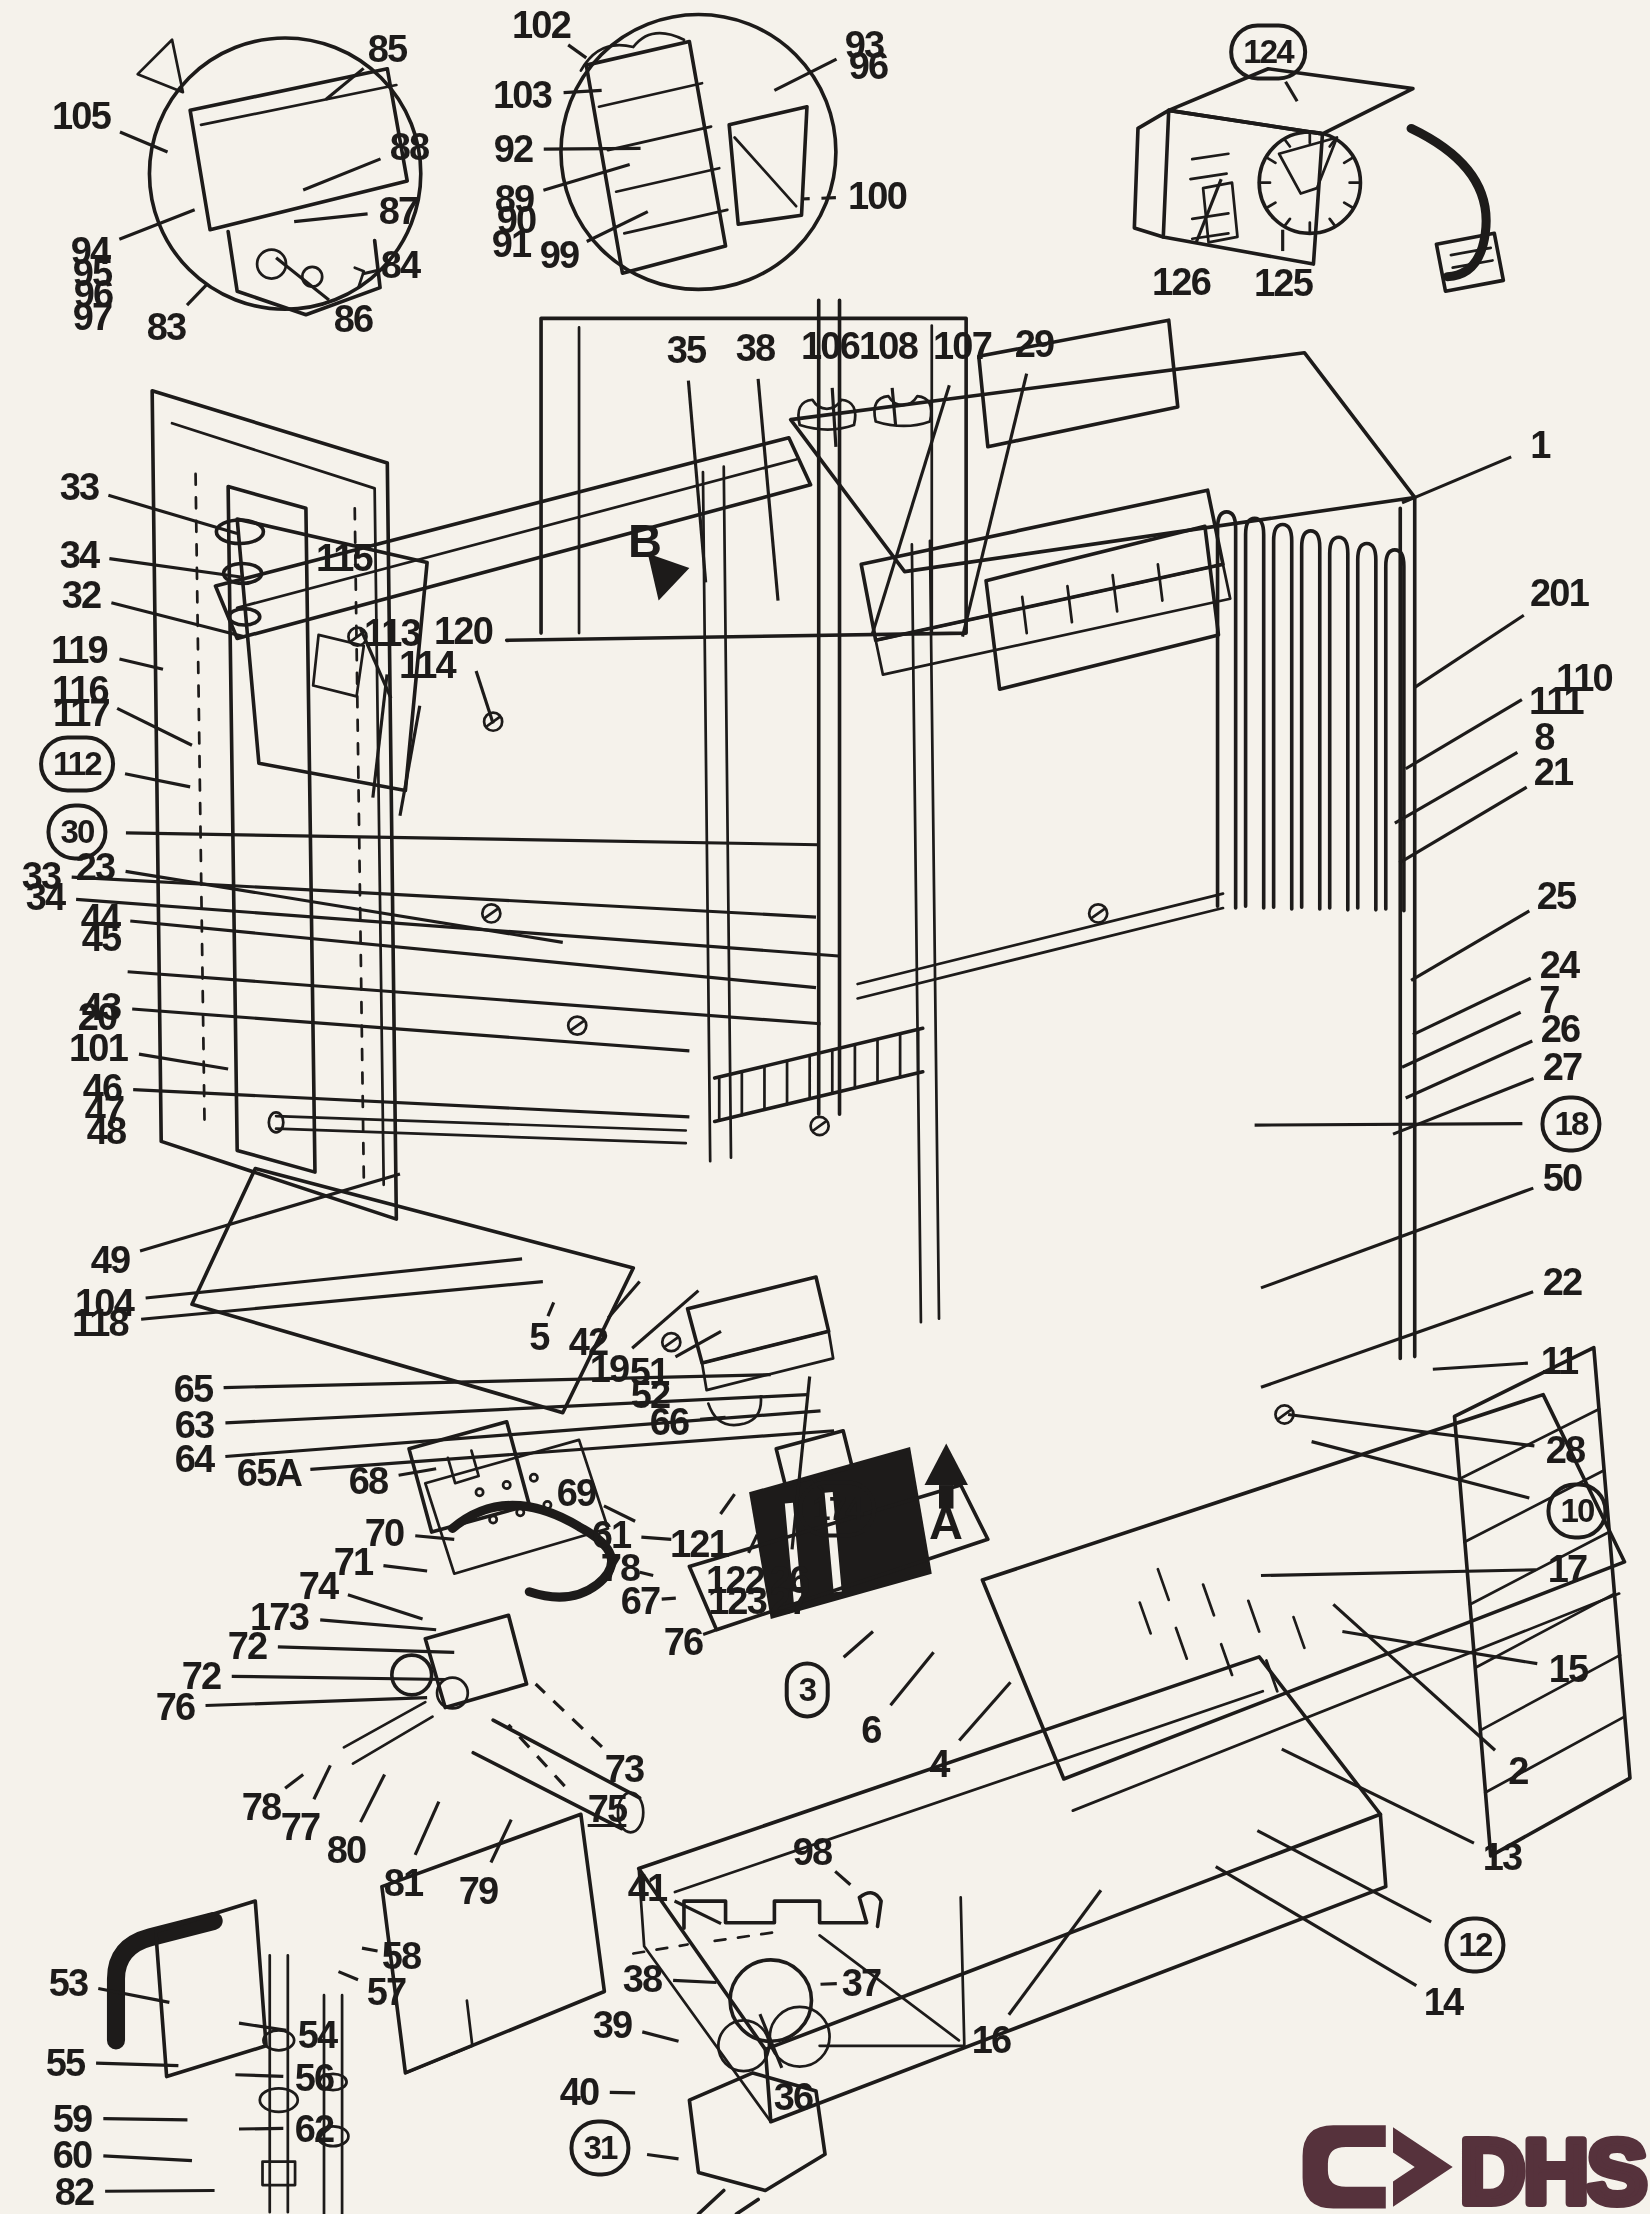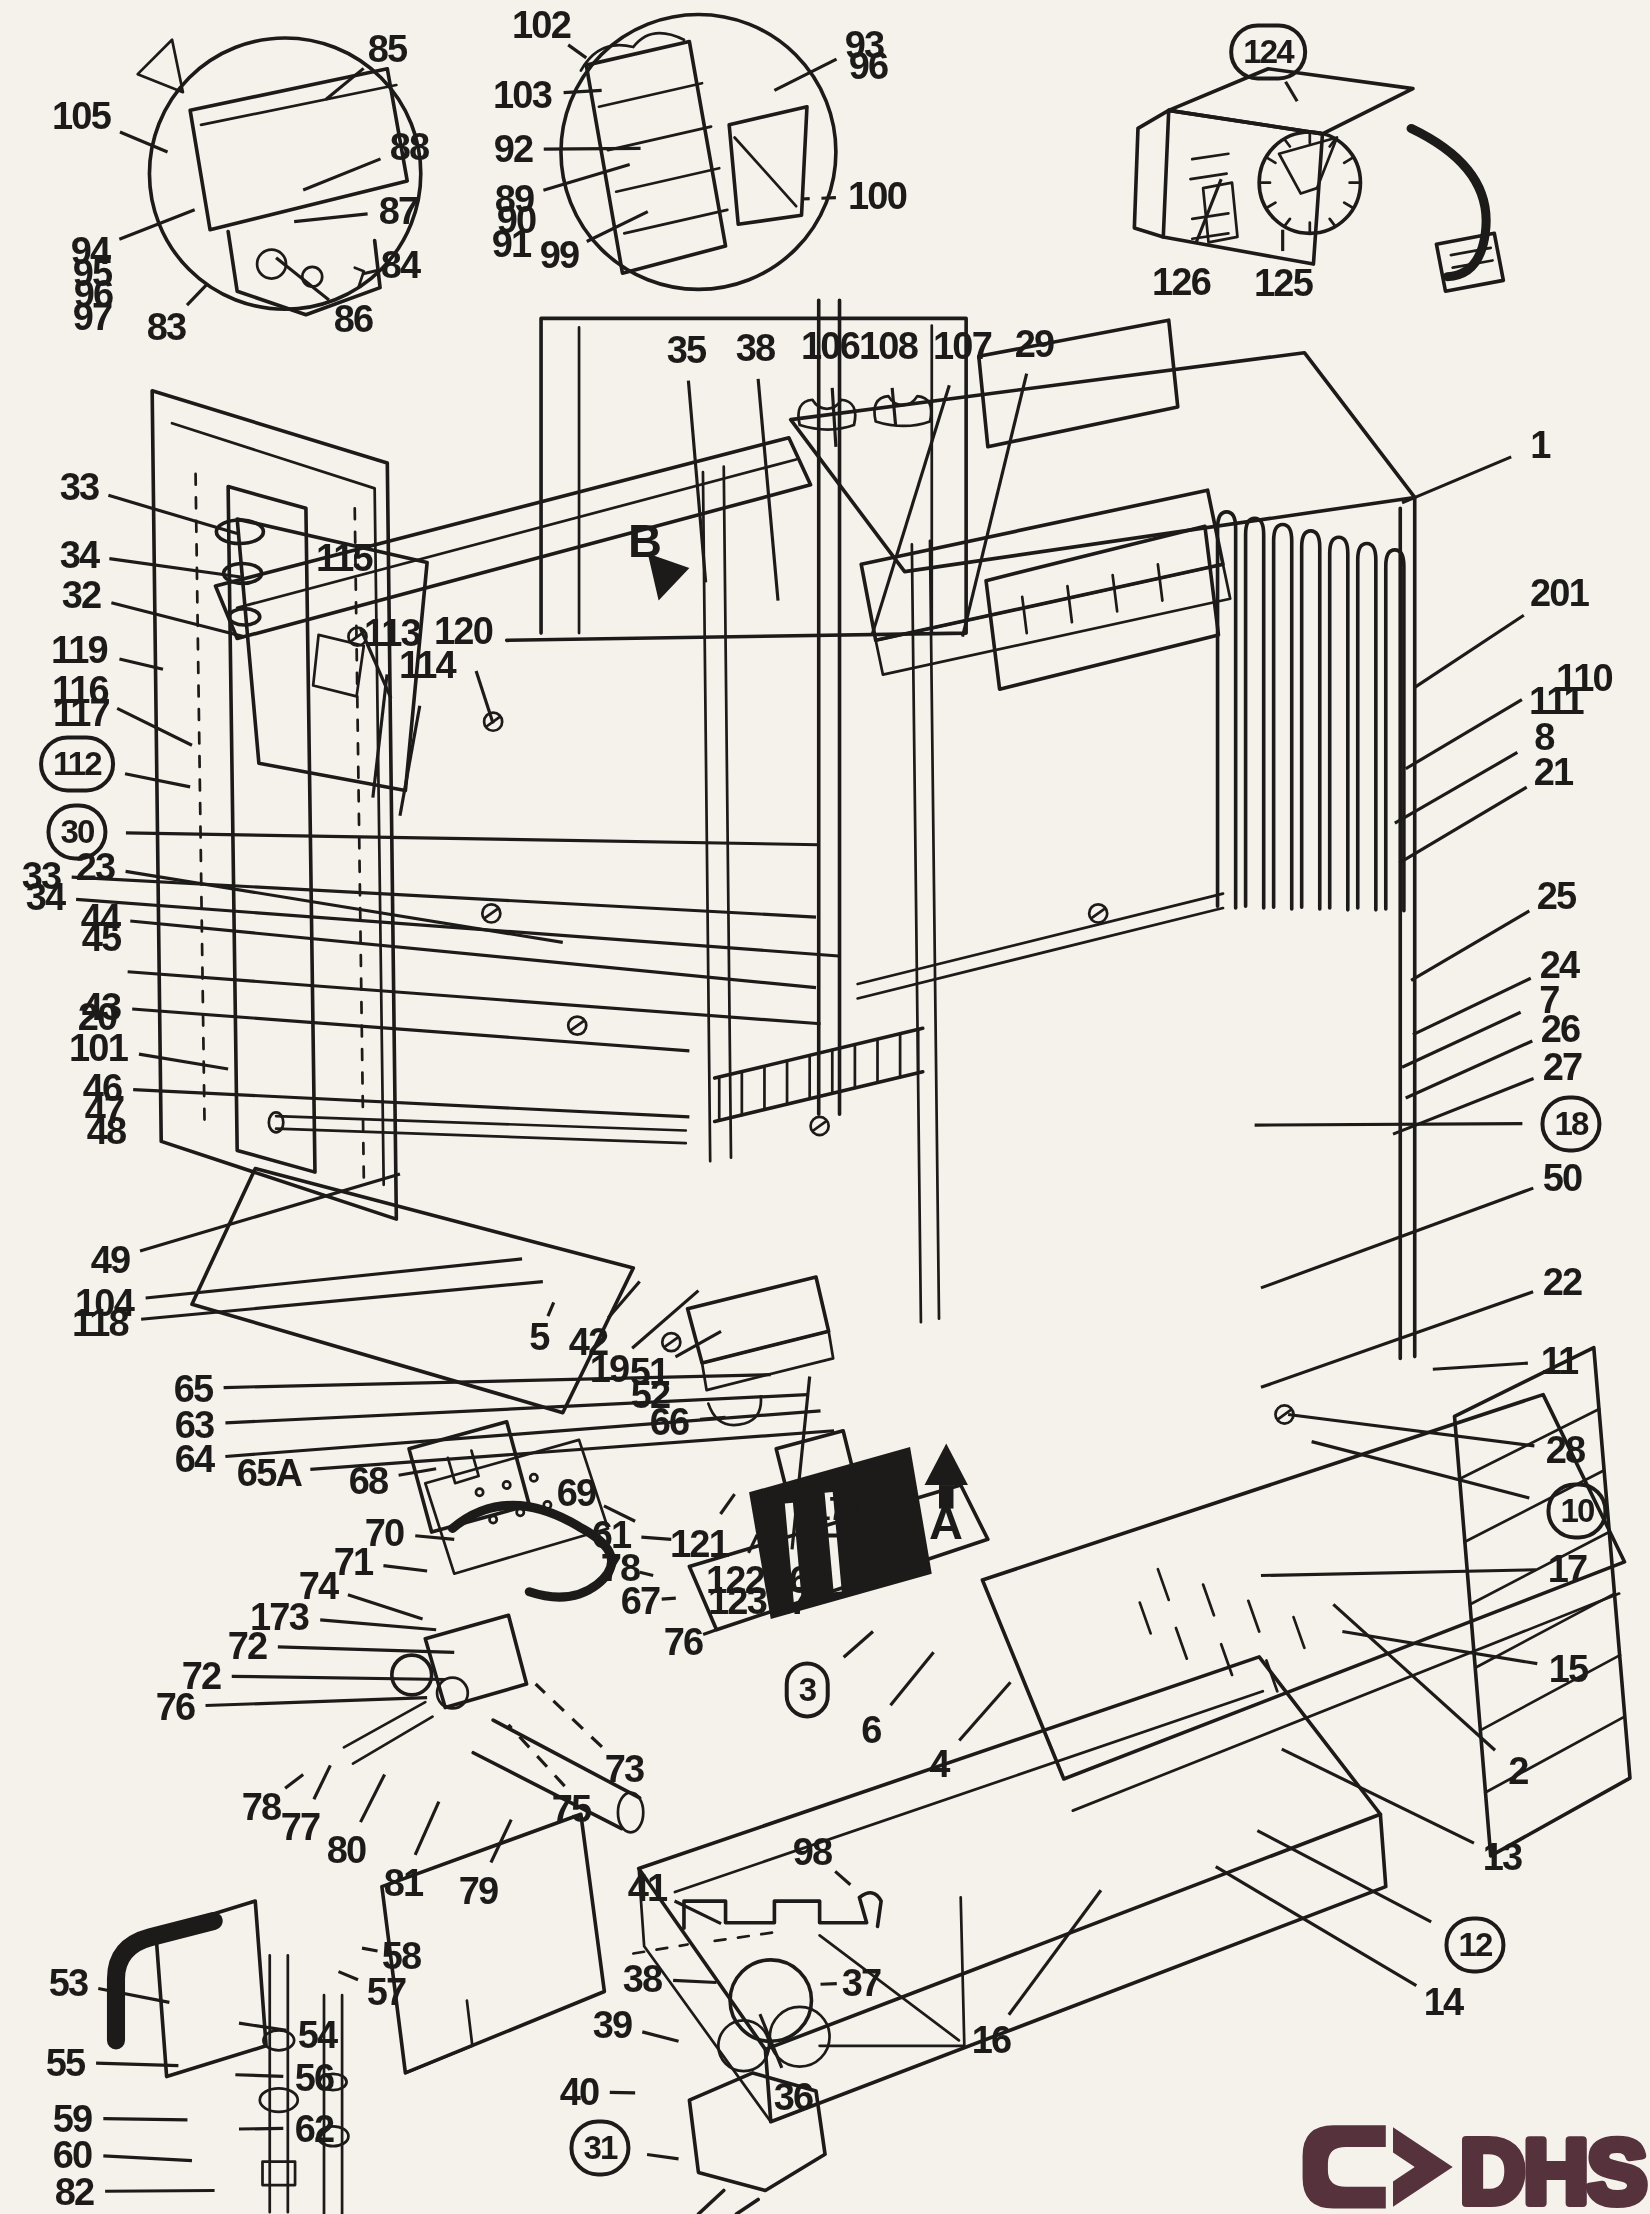--- a/index.html
+++ b/index.html
@@ -436,21 +436,21 @@
     <div class="lbl" style="left: 318px; top: 1586px;">74</div>
     <div class="lbl" style="left: 279px; top: 1617px;">173</div>
     <div class="lbl" style="left: 247px; top: 1646px;">72</div>
     <div class="lbl" style="left: 201px; top: 1676px;">72</div>
     <div class="lbl" style="left: 175px; top: 1707px;">76</div>
     <div class="lbl" style="left: 261px; top: 1807px;">78</div>
     <div class="lbl" style="left: 300px; top: 1827px;">77</div>
     <div class="lbl" style="left: 346px; top: 1850px;">80</div>
     <div class="lbl" style="left: 403px; top: 1883px;">81</div>
     <div class="lbl" style="left: 478px; top: 1891px;">79</div>
-    <div class="lbl" style="left: 571px; top: 1809px;">75</div>
+    <div class="lbl" style="left: 607px; top: 1809px; text-decoration: underline;">75</div>
     <div class="lbl" style="left: 624px; top: 1769px;">73</div>
     <div class="lbl" style="left: 539px; top: 1337px;">5</div>
     <div class="lbl" style="left: 588px; top: 1342px;">42</div>
     <div class="lbl" style="left: 609px; top: 1369px;">19</div>
     <div class="lbl" style="left: 649px; top: 1372px;">51</div>
     <div class="lbl" style="left: 650px; top: 1395px;">52</div>
     <div class="lbl" style="left: 669px; top: 1422px;">66</div>
     <div class="lbl" style="left: 576px; top: 1493px;">69</div>
     <div class="lbl" style="left: 611px; top: 1535px;">61</div>
     <div class="lbl" style="left: 620px; top: 1568px;">78</div>

